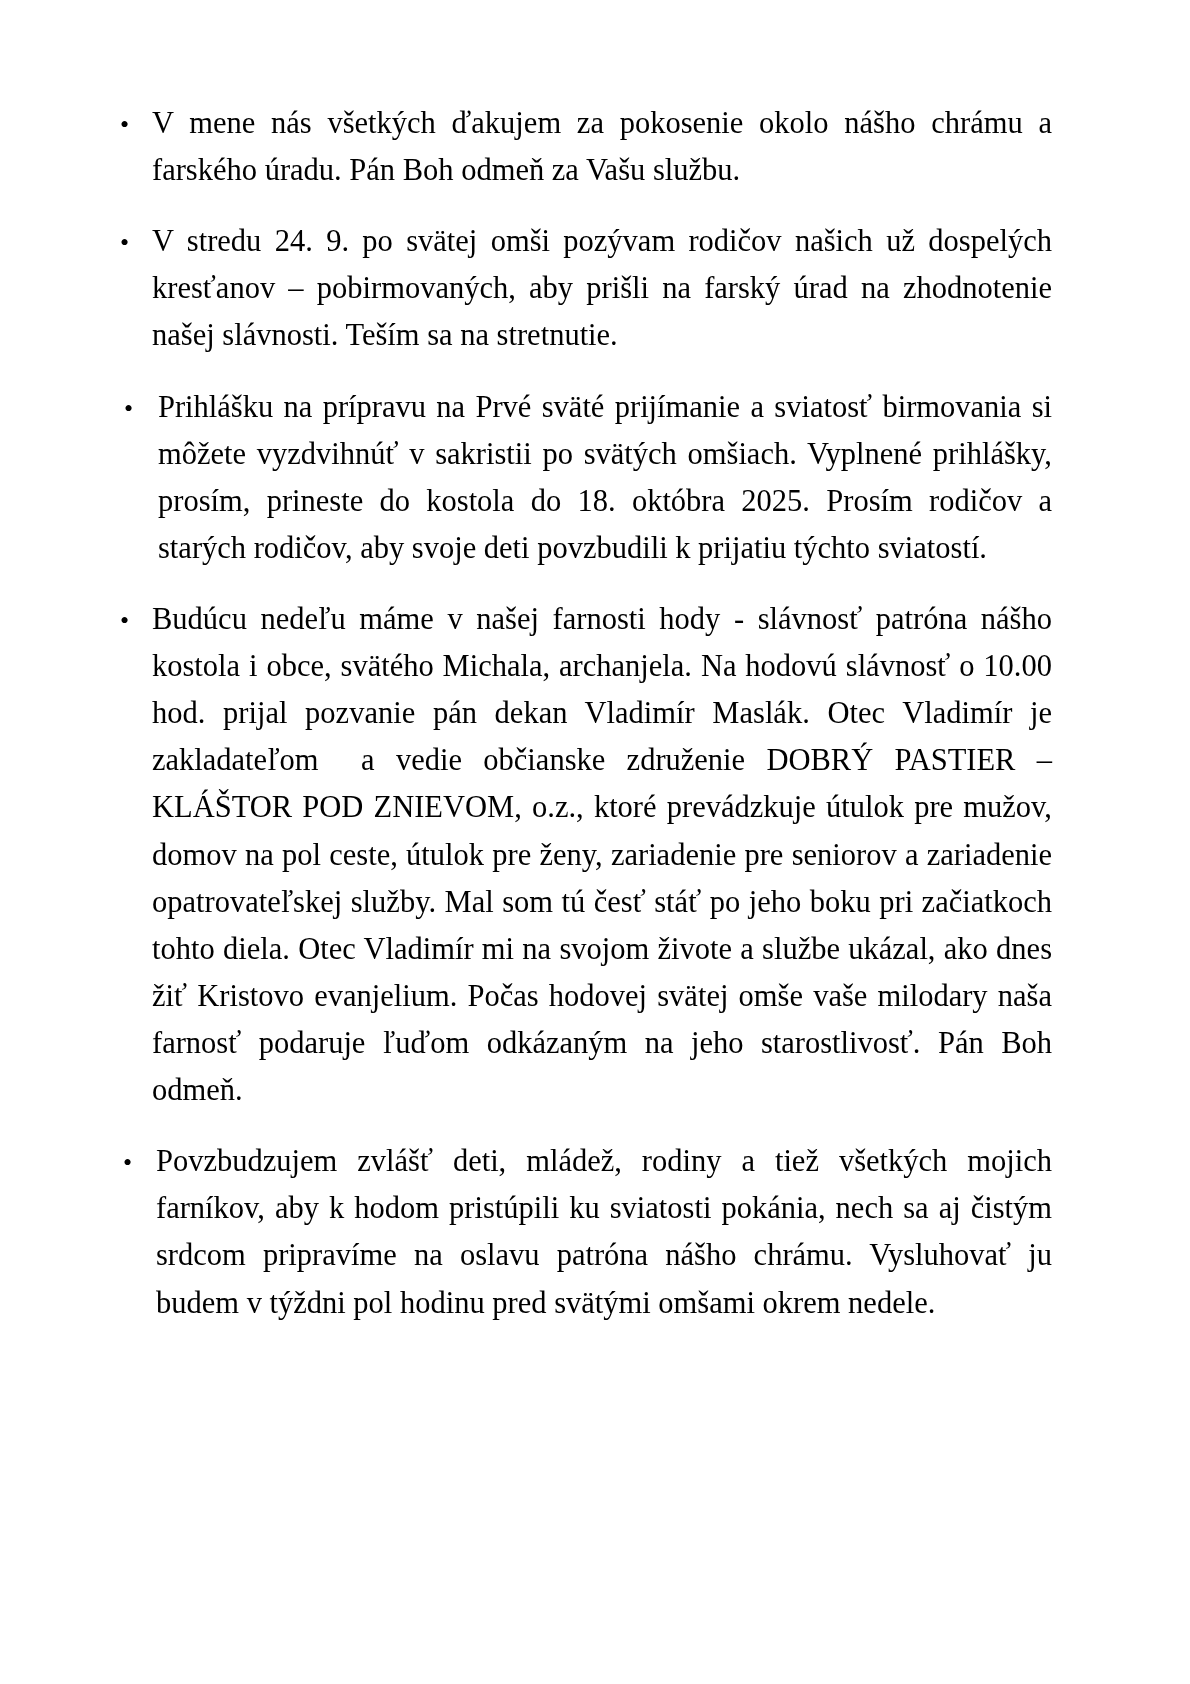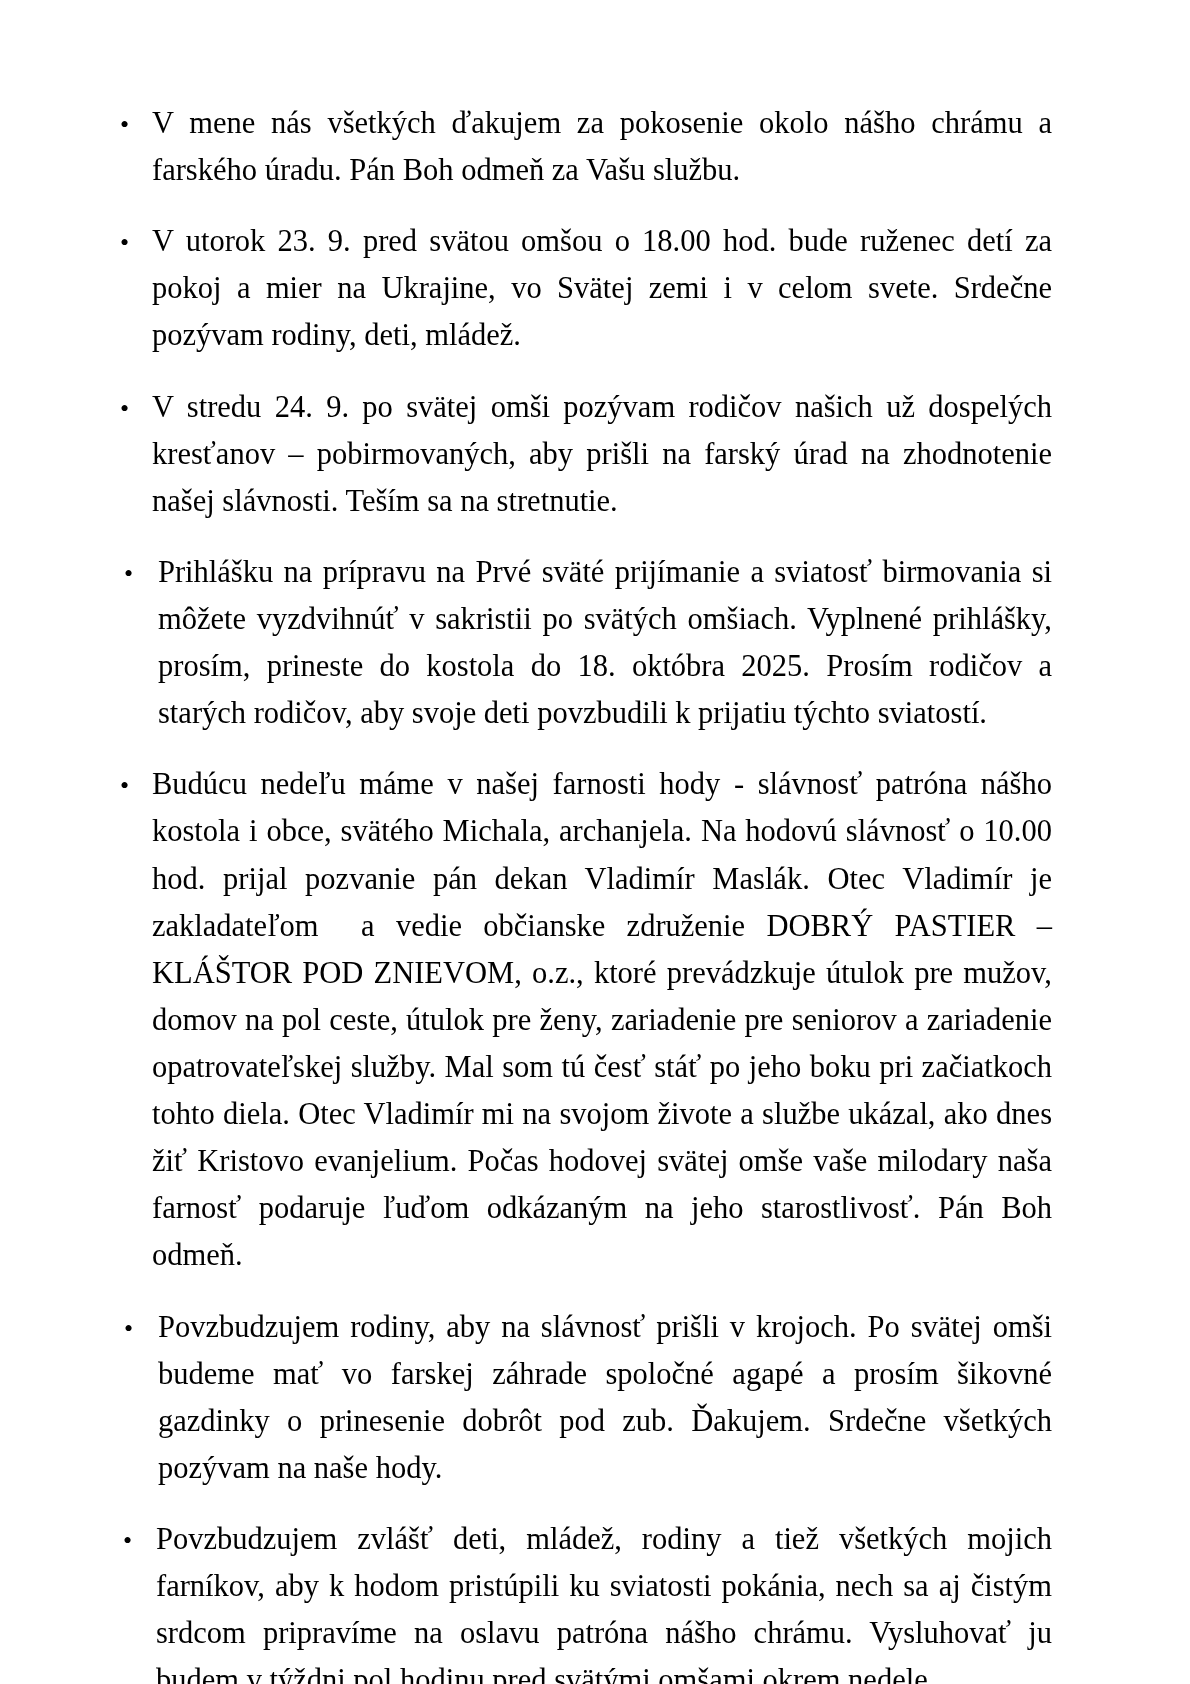--- a/index.html
+++ b/index.html
@@ -75,44 +75,36 @@
 <body>
 
 <div class="page">
   <ul class="announcement-list">
 
     <li class="announcement-item indent-a">
       <span class="bullet-icon"></span>
       <span class="item-text">V mene nás všetkých ďakujem za pokosenie okolo nášho chrámu a farského úradu. Pán Boh odmeň za Vašu službu.</span>
     </li>
 
-    <li class="announcement-item indent-a">
-      <span class="bullet-icon"></span>
-      <span class="item-text">V utorok 23. 9. pred svätou omšou o 18.00 hod. bude ruženec detí za pokoj a mier na Ukrajine, vo Svätej zemi i v celom svete. Srdečne pozývam rodiny, deti, mládež.</span>
-    </li>
 
     <li class="announcement-item indent-a">
       <span class="bullet-icon"></span>
       <span class="item-text">V stredu 24. 9. po svätej omši pozývam rodičov našich už dospelých kresťanov – pobirmovaných, aby prišli na farský úrad na zhodnotenie našej slávnosti. Teším sa na stretnutie.</span>
     </li>
 
     <li class="announcement-item indent-b">
       <span class="bullet-icon"></span>
       <span class="item-text">Prihlášku na prípravu na Prvé sväté prijímanie a sviatosť birmovania si môžete vyzdvihnúť v sakristii po svätých omšiach. Vyplnené prihlášky, prosím, prineste do kostola do 18. októbra 2025. Prosím rodičov a starých rodičov, aby svoje deti povzbudili k prijatiu týchto sviatostí.</span>
     </li>
 
     <li class="announcement-item indent-a">
       <span class="bullet-icon"></span>
       <span class="item-text">Budúcu nedeľu máme v našej farnosti hody - slávnosť patróna nášho kostola i obce, svätého Michala, archanjela. Na hodovú slávnosť o 10.00 hod. prijal pozvanie pán dekan Vladimír Maslák. Otec Vladimír je zakladateľom  a vedie občianske združenie DOBRÝ PASTIER – KLÁŠTOR POD ZNIEVOM, o.z., ktoré prevádzkuje útulok pre mužov, domov na pol ceste, útulok pre ženy, zariadenie pre seniorov a zariadenie opatrovateľskej služby. Mal som tú česť stáť po jeho boku pri začiatkoch tohto diela. Otec Vladimír mi na svojom živote a službe ukázal, ako dnes žiť Kristovo evanjelium. Počas hodovej svätej omše vaše milodary naša farnosť podaruje ľuďom odkázaným na jeho starostlivosť. Pán Boh odmeň.</span>
     </li>
 
-    <li class="announcement-item indent-b">
-      <span class="bullet-icon"></span>
-      <span class="item-text">Povzbudzujem rodiny, aby na slávnosť prišli v krojoch. Po svätej omši budeme mať vo farskej záhrade spoločné agapé a prosím šikovné gazdinky o prinesenie dobrôt pod zub. Ďakujem. Srdečne všetkých pozývam na naše hody.</span>
-    </li>
 
     <li class="announcement-item indent-c">
       <span class="bullet-icon"></span>
       <span class="item-text">Povzbudzujem zvlášť deti, mládež, rodiny a tiež všetkých mojich farníkov, aby k hodom pristúpili ku sviatosti pokánia, nech sa aj čistým srdcom pripravíme na oslavu patróna nášho chrámu. Vysluhovať ju budem v týždni pol hodinu pred svätými omšami okrem nedele.</span>
     </li>
 
   </ul>
 </div>
 
 </body></html>

